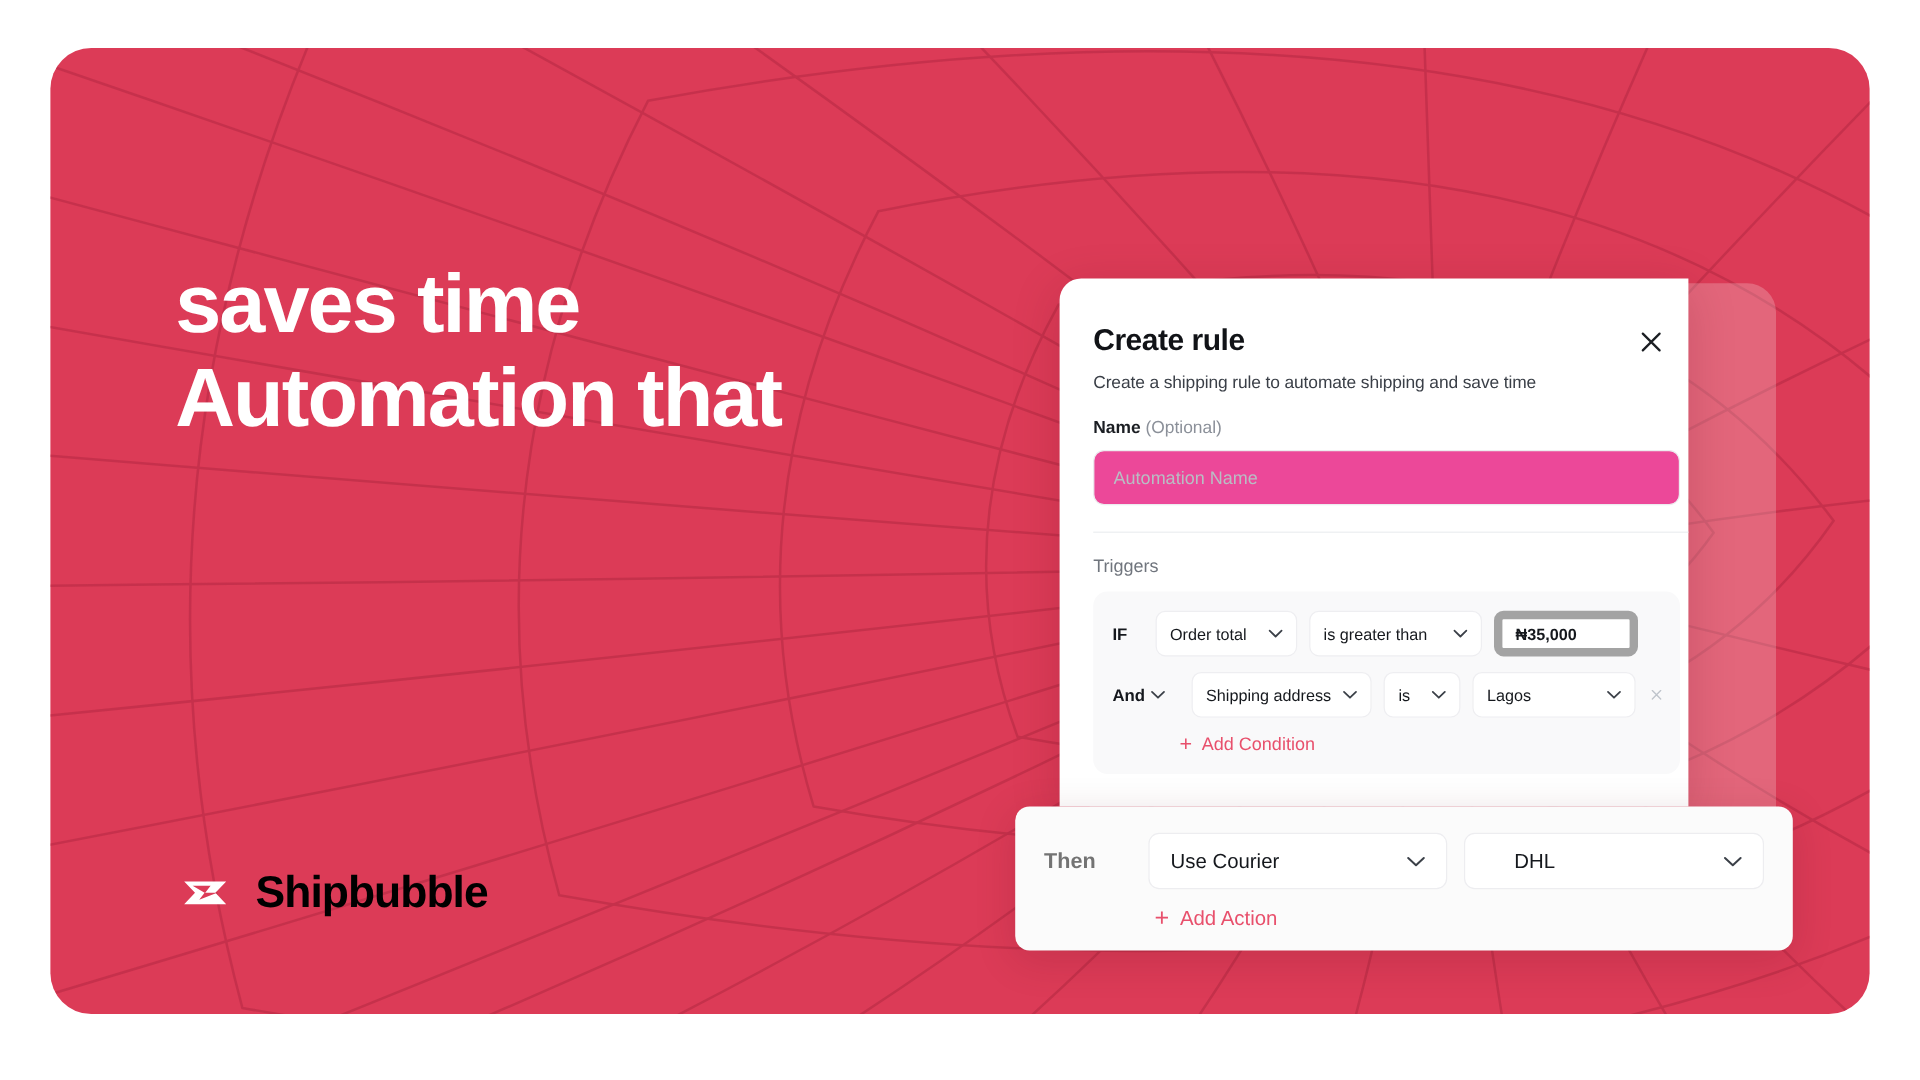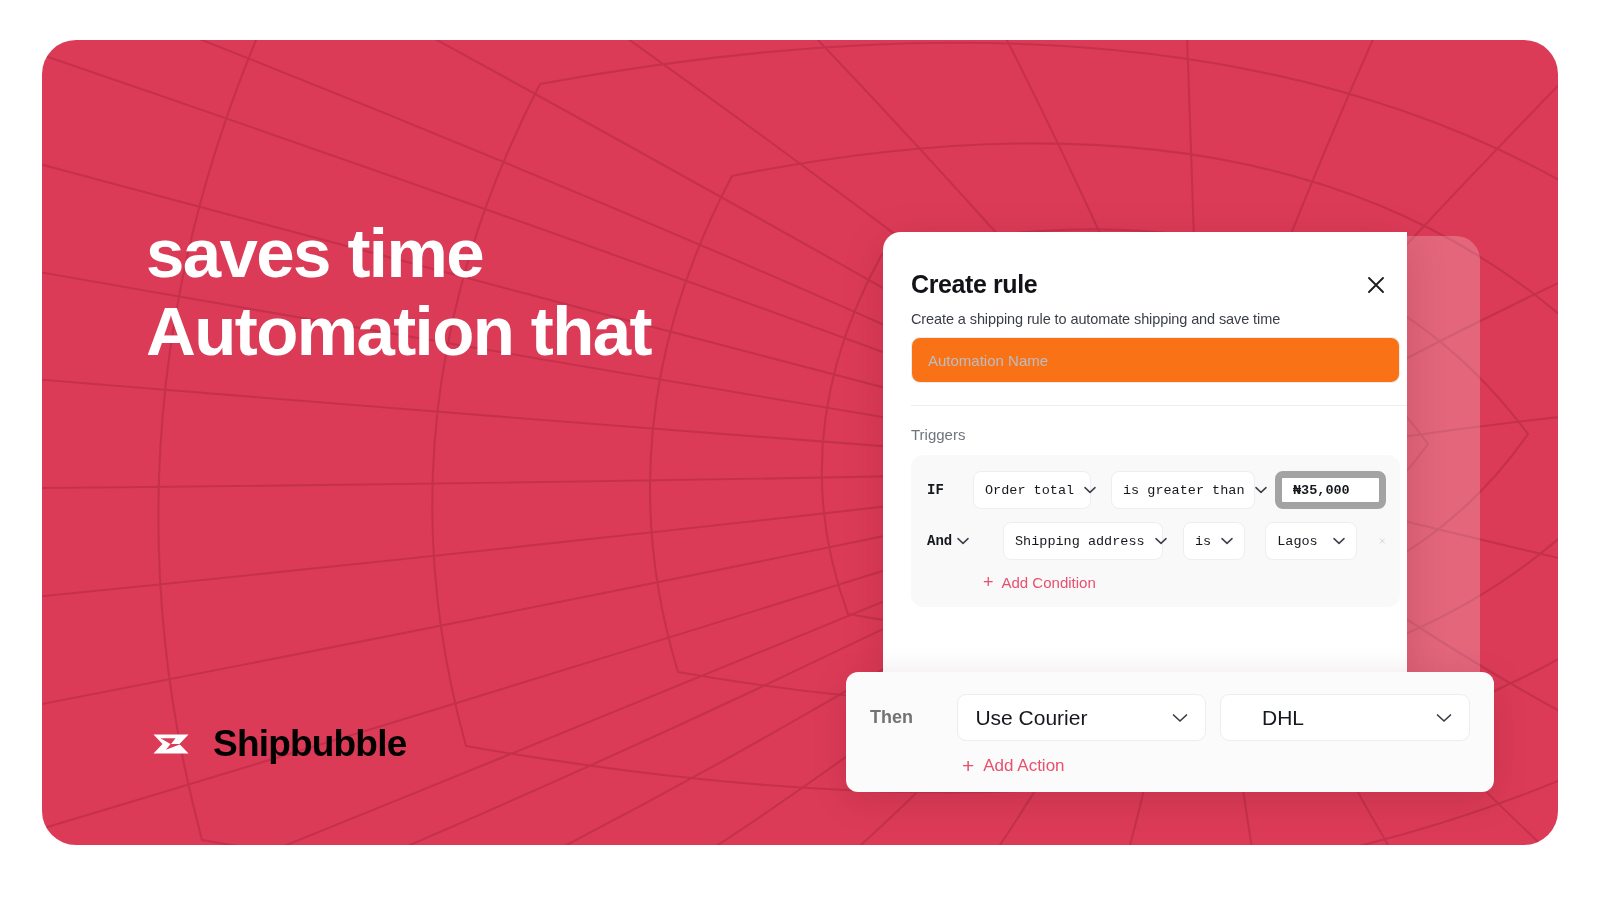--- a/index.html
+++ b/index.html
@@ -68,34 +68,34 @@
   #modal-sub { margin-top: 12px; font-size: 14.5px; color: #3a3f47; letter-spacing: -0.1px; }
 
   .field-label { margin-top: 22px; font-size: 14.5px; color: #1b1e23; font-weight: 700; }
   .field-label .opt { font-weight: 400; color: #8b9099; }
 
   #name-input {
     margin-top: 10px; width: 489px; height: 46px;
     border: 1px solid #ececef; border-radius: 9px;
     font-size: 15px; color: #1b1e23;
     padding: 0 16px; outline: none;
-    font-family: "Liberation Sans", sans-serif; background: #f97316;
+    font-family: "Liberation Sans", sans-serif; background: #ec4899;
   }
   #name-input::placeholder { color: #b9bdc4; }
 
   #divider { margin-top: 22px; width: 532px; height: 1px; background: #eceef0; }
 
   #triggers-label { margin-top: 20px; font-size: 15px; color: #70757d; }
 
   #triggers-panel {
     margin-top: 12px; width: 489px;
     background: #f9f9fa; border-radius: 12px;
     padding: 16px 14px 16px 16px;
   }
-  .rule-row { display: flex; align-items: center; gap: 20px; margin-bottom: 13px; font-family: Liberation Mono, monospace; }
+  .rule-row { display: flex; align-items: center; gap: 10px; margin-bottom: 13px; }
   .rule-prefix {
     font-size: 14px; font-weight: 700; color: #15181d;
     min-width: 26px; display: flex; align-items: center; gap: 5px;
   }
   .rule-prefix.with-caret { min-width: 56px; }
   .sel {
     background: #ffffff; border: 1px solid #eeeef1; border-radius: 8px;
     height: 38px; display: flex; align-items: center; justify-content: space-between;
     padding: 0 11px; font-size: 13.5px; color: #15181d; gap: 10px; cursor: pointer;
     white-space: nowrap;
@@ -126,21 +126,21 @@
     background: #fbfbfb;
     border-radius: 12px;
     box-shadow: 0 8px 34px rgba(80,10,25,0.16);
     padding: 22px 24px;
   }
   #then-row { display: flex; align-items: center; gap: 14px; }
   #then-label { font-size: 18px; font-weight: 700; color: #737373; width: 78px; }
   .big-sel {
     background: #ffffff; border: 1px solid #ededf0; border-radius: 9px;
     height: 47px; display: flex; align-items: center; justify-content: space-between;
-    padding: 0 17px; font-size: 21px; color: #15181d; cursor: pointer;
+    padding: 0 17px; font-size: 17px; color: #15181d; cursor: pointer;
   }
   .w-courier { width: 262px; }
   .w-dhl     { width: 262px; padding-left: 41px; }
   #add-action {
     display: flex; align-items: center; gap: 9px; margin-top: 14px; margin-left: 92px;
     font-size: 17px; color: #e8506c; cursor: pointer;
   }
   #add-action .plus { font-size: 21px; line-height: 1; }
 
   .chev { flex: 0 0 auto; }
@@ -230,20 +230,24 @@
 
   <div id="modal-head">
     <div id="modal-title">Create rule</div>
     <svg id="close-icon" viewBox="0 0 22 22">
       <path d="M4 4 L18 18 M18 4 L4 18" stroke="#1b1e23" stroke-width="1.9" fill="none" stroke-linecap="round"></path>
     </svg>
   </div>
 
   <div id="modal-sub">Create a shipping rule to automate shipping and save time</div>
 
+  <div class="field-label">
+    <span>Name</span>
+    <span class="opt">(Optional)</span>
+  </div>
 
   <input id="name-input" type="text" placeholder="Automation Name" value="" style="">
 
   <div id="divider"></div>
 
   <div id="triggers-label">Triggers</div>
 
   <div id="triggers-panel">
 
     <div class="rule-row">

